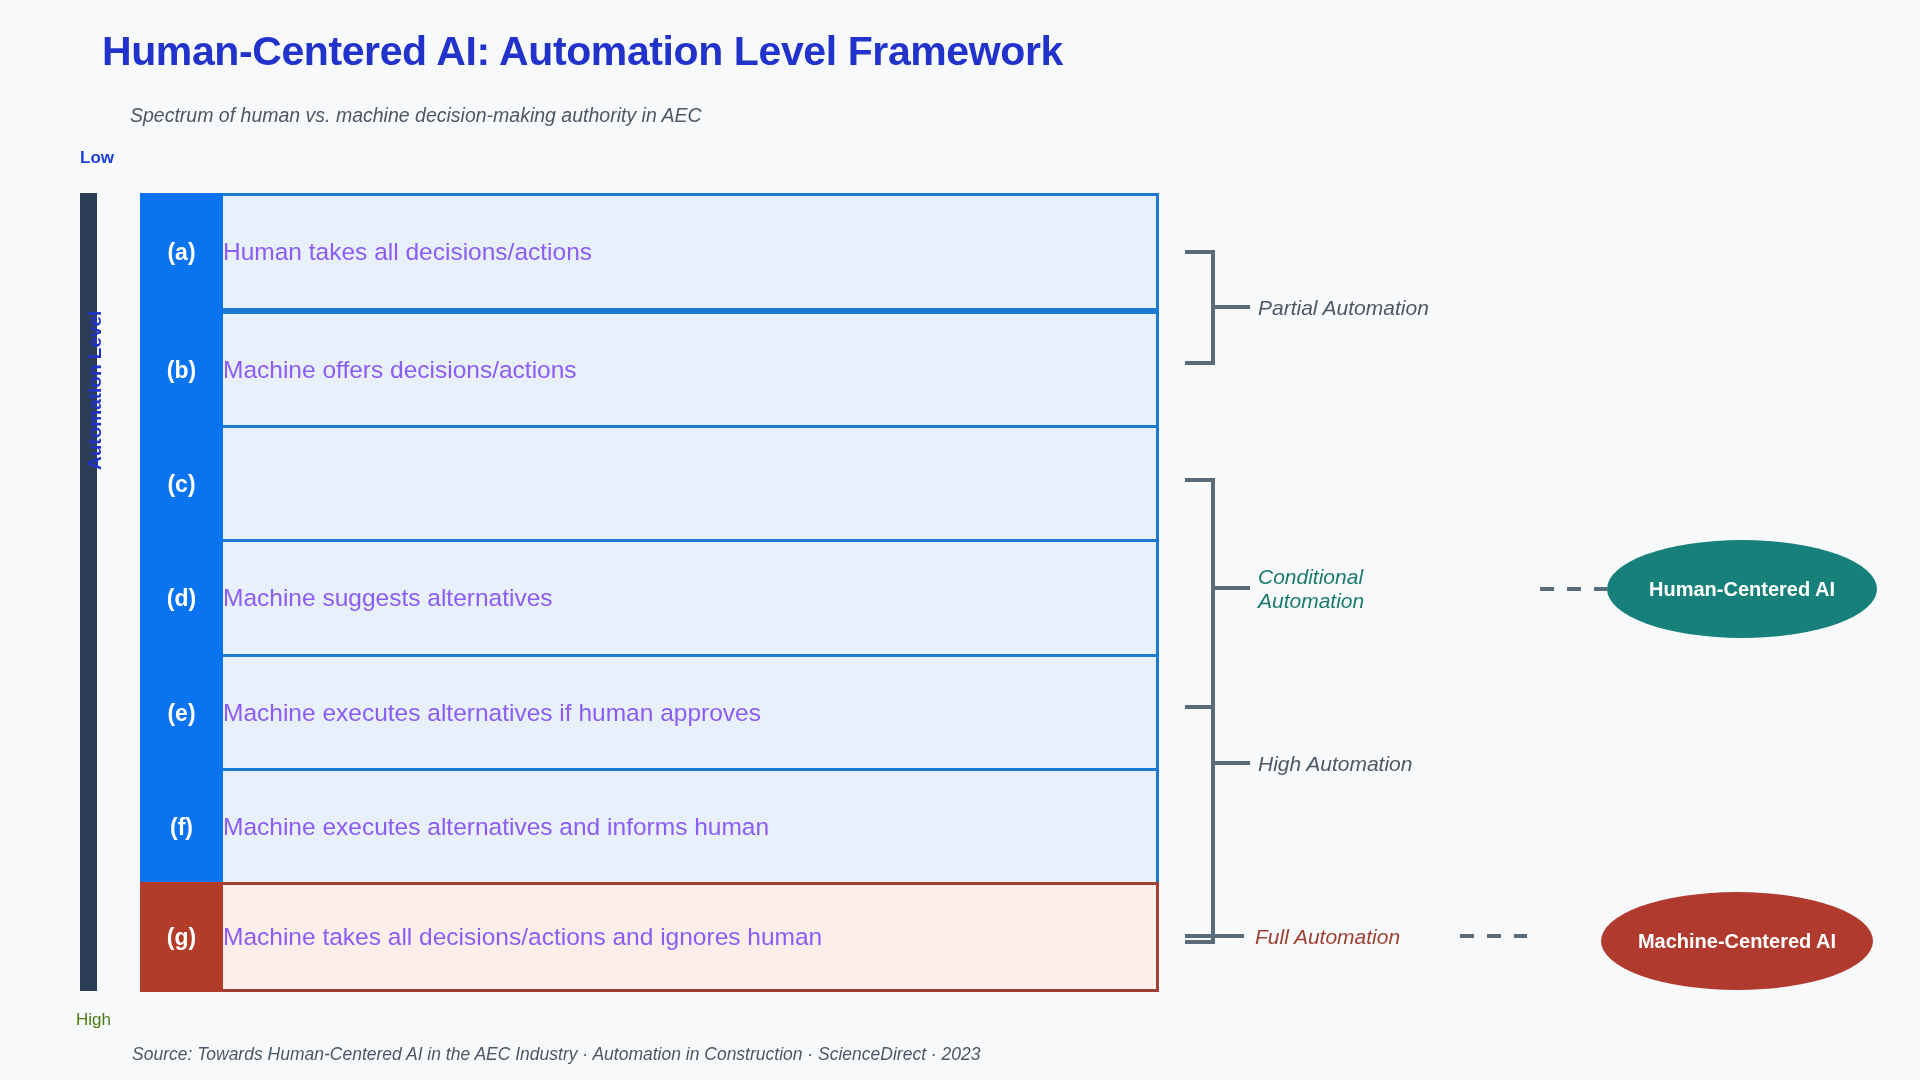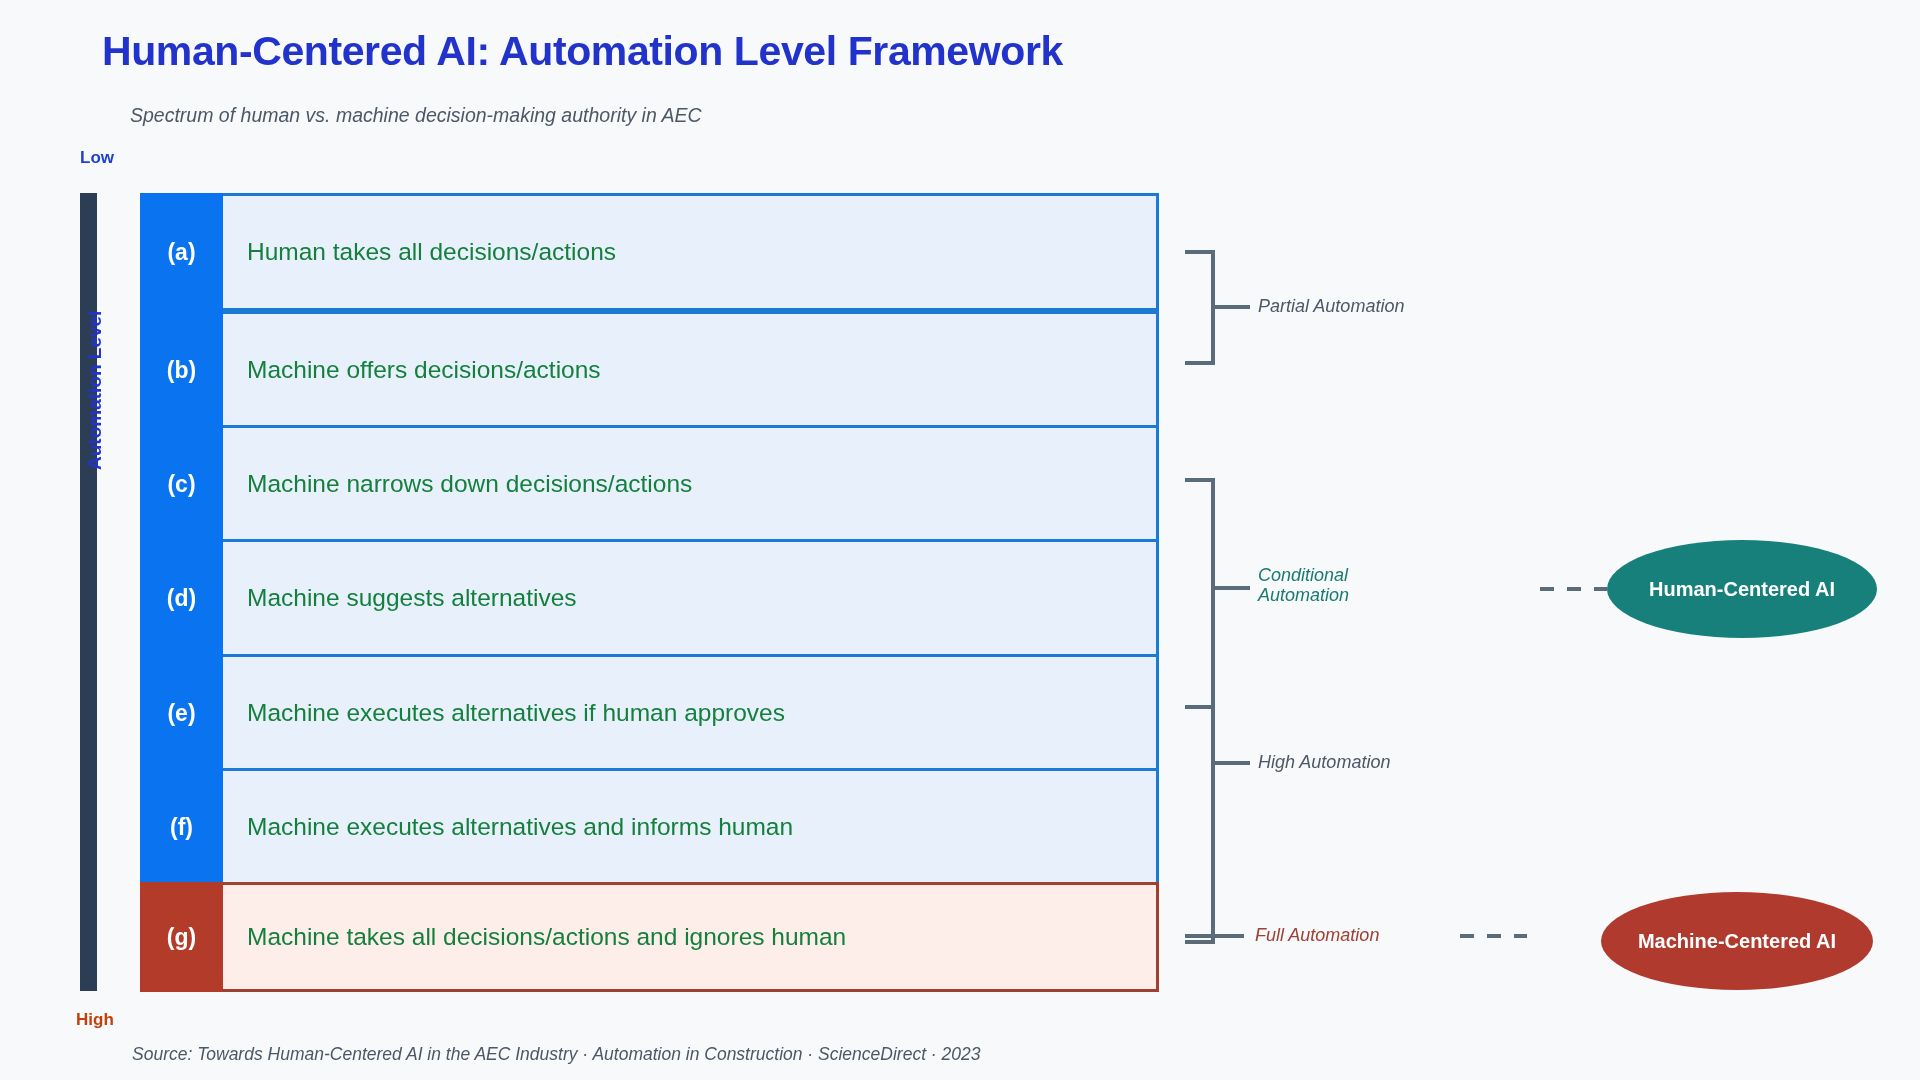--- a/index.html
+++ b/index.html
@@ -22,21 +22,21 @@
     font-size: 19.5px; font-style: italic; color: #4d5866; white-space: nowrap; margin-left: 24px;
   }
 
   
   #axis-low {
     position: absolute; left: 80px; top: 148px;
     font-size: 17px; font-weight: bold; color: #1c3fd6;
   }
   #axis-high {
     position: absolute; left: 76px; top: 1010px;
-    font-size: 17px; font-weight: bold; color: #c2410c;
+    font-size: 17px; font-weight: normal; color: #4d7c0f;
   }
   #axis-bar {
     position: absolute; left: 80px; top: 193px;
     width: 17px; height: 798px; background: #2c3e56;
   }
   #axis-label {
     position: absolute; left: 84px; top: 430px;
     width: 300px;
     transform: rotate(-90deg); transform-origin: 20px 20px;
     font-size: 19px; font-weight: bold; color: #2233cc;
@@ -53,30 +53,30 @@
   .row-key {
     flex: 0 0 83px;
     background: #0a74f0;
     display: flex; align-items: center; justify-content: center;
     color: #ffffff; font-size: 23px; font-weight: bold;
     margin: -3px 0 -3px -3px;
   }
   .row.r-g .row-key { background: #b33b2a; }
   .row-text {
     flex: 1 1 auto; display: flex; align-items: center;
-    padding-left: 24px;
-    font-size: 24.5px; color: #15803d;
+    padding-left: 0;
+    font-size: 24.5px; color: #8b5cf6;
   }
 
   
   #anno { position: absolute; left: 0; top: 0; width: 1920px; height: 1080px; }
 
   .anno-label {
     position: absolute;
-    font-size: 18px; font-style: italic;
+    font-size: 21px; font-style: italic;
     color: #4d5866; white-space: nowrap; line-height: 1.12;
   }
   .anno-label.teal { color: #1a7a6e; }
   .anno-label.rust { color: #9e4032; }
 
   
   .pill {
     position: absolute;
     display: flex; align-items: center; justify-content: center;
     border-radius: 50%;
@@ -108,21 +108,20 @@
   <div class="row r-a" style="top:193px;height:118px;">
     <div class="row-key">(a)</div>
     <div class="row-text">Human takes all decisions/actions</div>
   </div>
   <div class="row r-b" style="top:311px;height:118px;">
     <div class="row-key">(b)</div>
     <div class="row-text">Machine offers decisions/actions</div>
   </div>
   <div class="row r-c" style="top:425px;height:118px;">
     <div class="row-key">(c)</div>
-    <div class="row-text">Machine narrows down decisions/actions</div>
   </div>
   <div class="row r-d" style="top:539px;height:118px;">
     <div class="row-key">(d)</div>
     <div class="row-text">Machine suggests alternatives</div>
   </div>
   <div class="row r-e" style="top:654px;height:118px;">
     <div class="row-key">(e)</div>
     <div class="row-text">Machine executes alternatives if human approves</div>
   </div>
   <div class="row r-f" style="top:768px;height:118px;">

